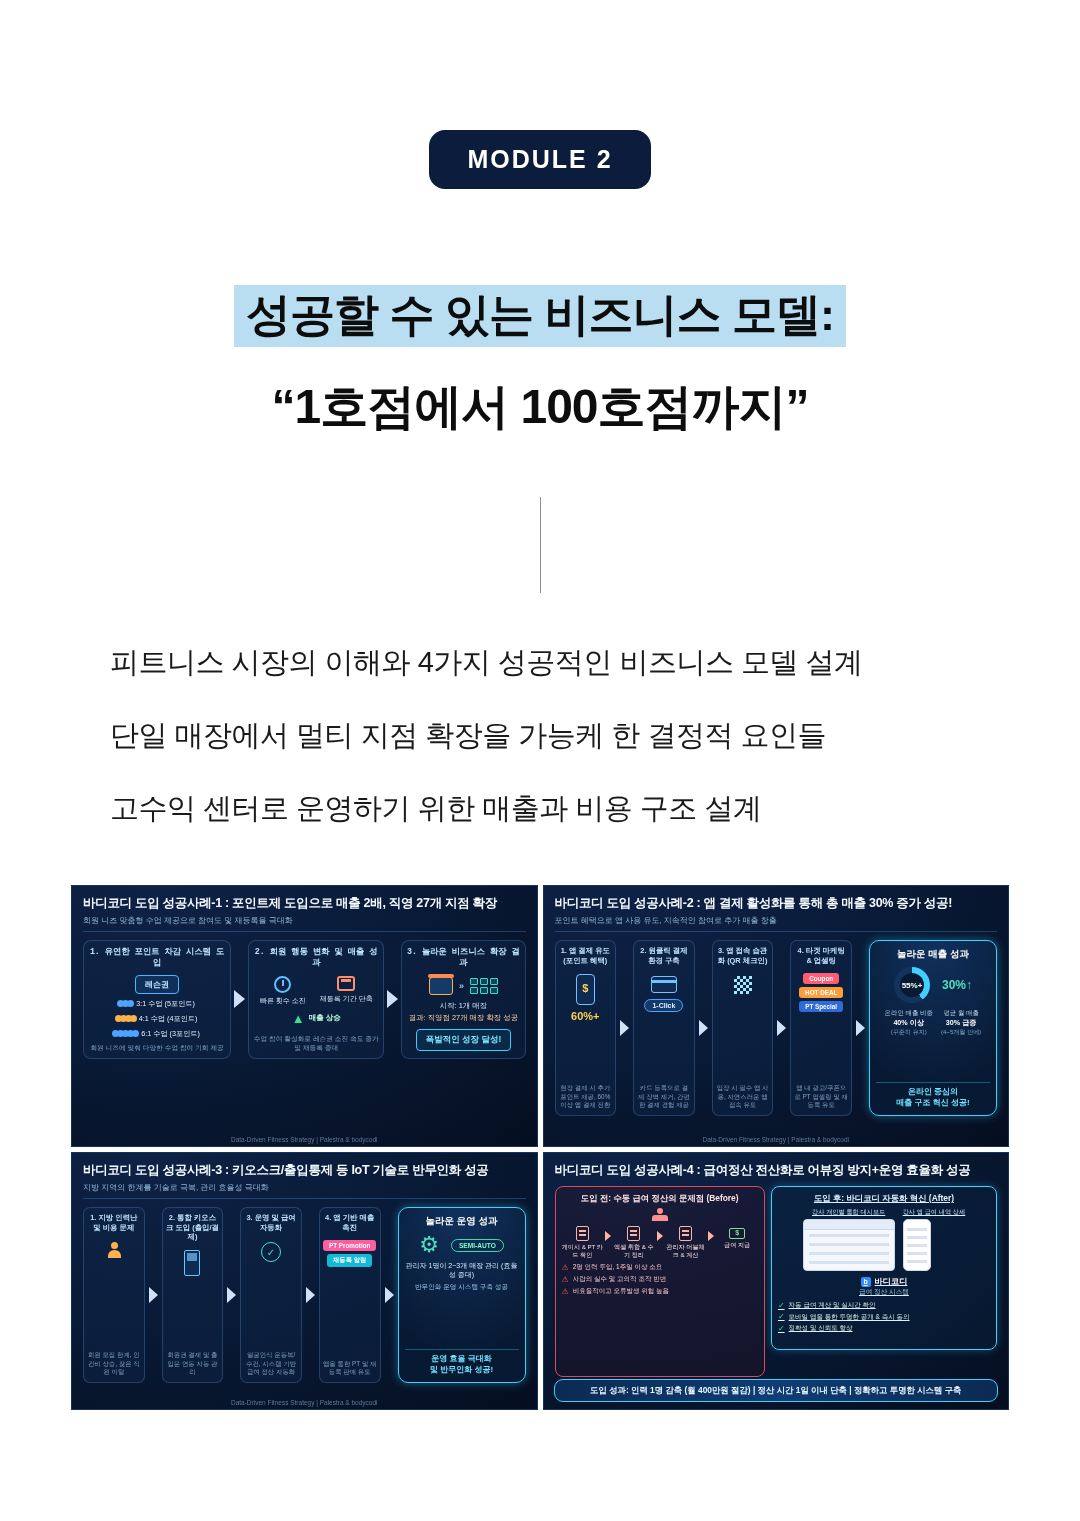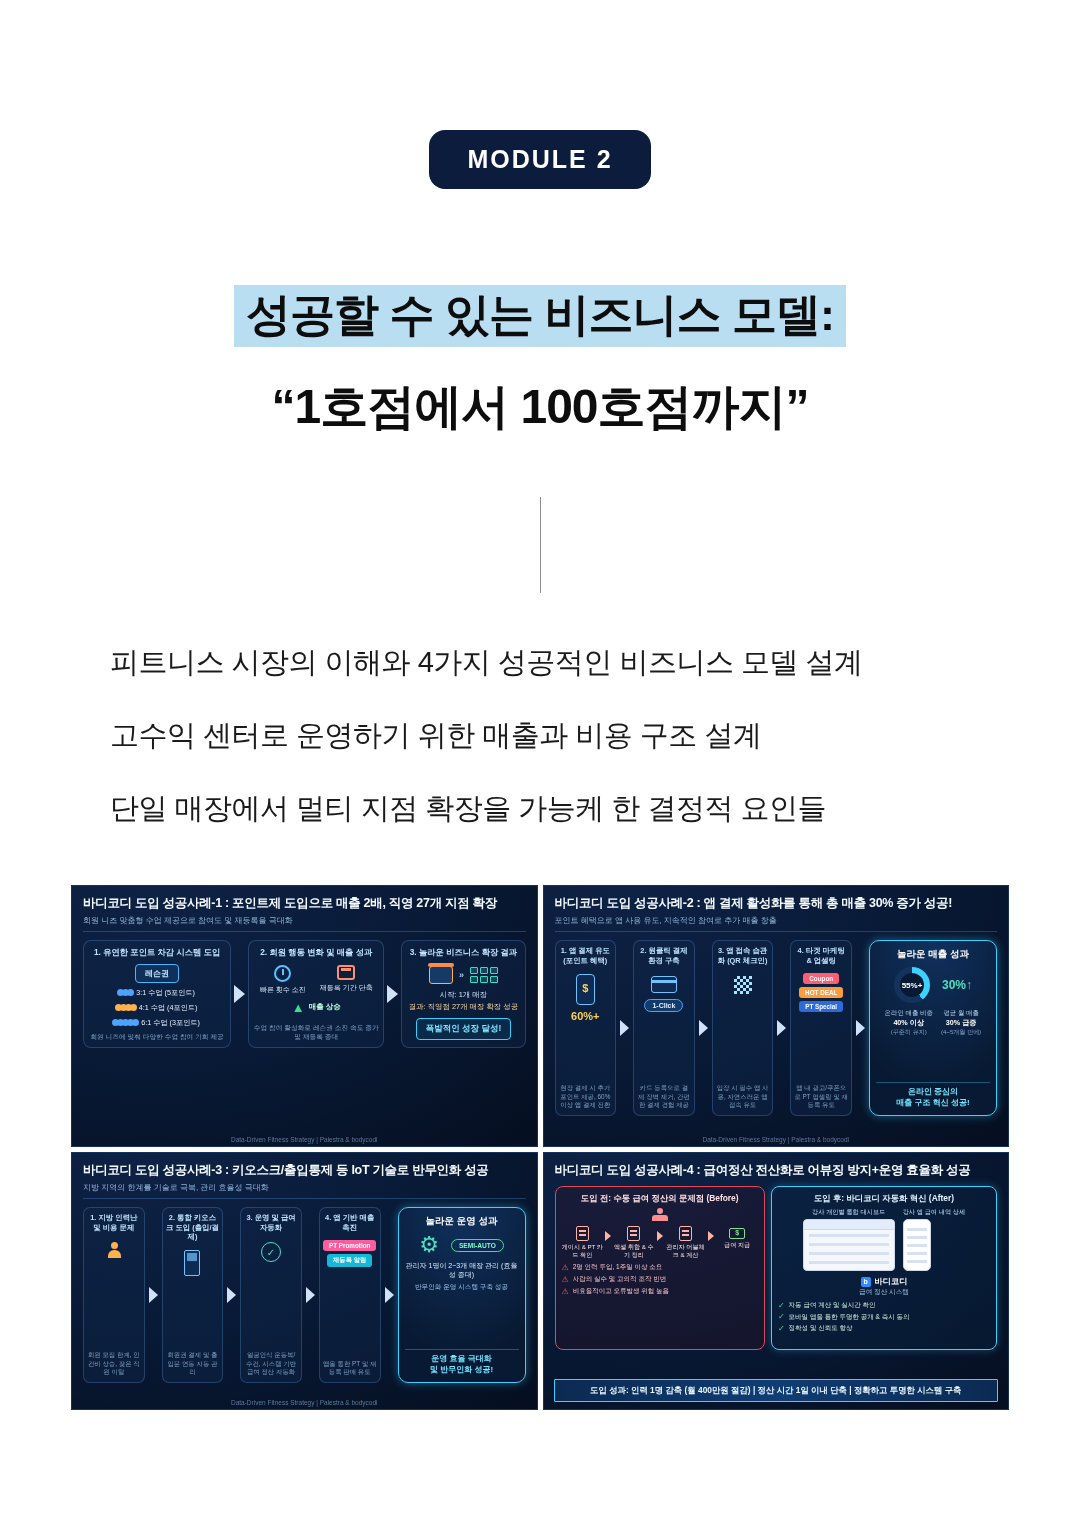--- a/index.html
+++ b/index.html
@@ -30,21 +30,21 @@
   .panel--bot { height:258px; }
   .p-title { font-size:12.5px; font-weight:bold; color:#f4faff; letter-spacing:-0.3px; }
   .p-sub { font-size:8px; color:#8fb5d6; margin-top:3px; padding-bottom:5px;
     border-bottom:1px solid rgba(100,170,255,.28); }
   .p-foot { position:absolute; left:0; right:0; bottom:3px; text-align:center;
     font-size:6.5px; color:#5b7a99; }
 
   .cols { display:flex; align-items:stretch; margin-top:8px; gap:3px; }
   .card { background:rgba(16,38,74,.45); border:1px solid rgba(98,160,235,.28); border-radius:8px;
     padding:6px 4px; display:flex; flex-direction:column; align-items:center; }
-  .card-h { font-size:8.3px; font-weight:bold; color:#bfe3ff; line-height:1.3; }
+  .card-h { font-size:8.3px; font-weight:bold; color:#bfe3ff; text-align:center; line-height:1.3;font-family:Liberation Mono, monospace; }
   .card-cap { font-size:6.7px; color:#7fa3c7; text-align:center; margin-top:auto; line-height:1.35; padding-top:4px; }
   .arrow { align-self:center; width:0; height:0; flex:none;
     border-top:9px solid transparent; border-bottom:9px solid transparent; border-left:11px solid #cfe2f7; }
 
   
   .lesson-pill { border:1px solid #49b7ff; color:#bfe7ff; font-size:8px; font-weight:bold;
     border-radius:4px; padding:3px 9px; background:rgba(20,60,110,.55); margin-top:6px; }
   .pplrow { display:flex; align-items:center; gap:2px; margin-top:5px; }
   .ppl { display:flex; }
   .ppl i { width:7px; height:7px; border-radius:50%; background:#4da3ff; margin-left:-2px; }
@@ -119,23 +119,23 @@
   .kiosk-ic:after { content:""; position:absolute; left:2px; right:2px; top:2px; height:8px; background:#6fc4ff; opacity:.7; }
   .face-ic { width:20px; height:20px; border:1.5px solid #4de0c0; border-radius:50%; margin-top:9px; position:relative; }
   .face-ic:after { content:"✓"; position:absolute; inset:0; display:flex; align-items:center; justify-content:center; color:#4de0c0; font-size:10px; font-weight:bold; }
   .gear-glyph { font-size:22px; color:#4de0c0; line-height:1; }
   .semi-pill { border:1px solid #39e09b; color:#7fffc9; font-size:6.6px; font-weight:bold; border-radius:8px; padding:2px 7px; }
   .r3-line1 { font-size:7px; color:#dcecff; text-align:center; margin-top:5px; line-height:1.35; }
   .r3-line2 { font-size:6.6px; color:#9fc9ef; text-align:center; margin-top:3px; }
 
   
   .p4-body { display:flex; gap:6px; margin-top:7px; }
-  .bbox { flex:1; border:1px solid #e0485a; border-radius:8px; padding:6px 6px 5px; background:rgba(70,14,28,.22); height:164px; }
+  .bbox { flex:1; border:1px solid #e0485a; border-radius:8px; padding:6px 6px 5px; background:rgba(70,14,28,.22); height:191px; }
   .abox { flex:1.08; border:1px solid #3fd0ff; border-radius:8px; padding:6px 6px 5px;
-    background:rgba(10,42,74,.28); box-shadow:0 0 8px rgba(63,208,255,.3); height:164px; }
+    background:rgba(10,42,74,.28); box-shadow:0 0 8px rgba(63,208,255,.3); height:164px;text-decoration:underline; }
   .b-h { font-size:8.4px; font-weight:bold; color:#ffe2e6; text-align:center; }
   .a-h { font-size:8.4px; font-weight:bold; color:#dff4ff; text-align:center; }
   .desk-ic { width:18px; height:14px; margin:4px auto 0; position:relative; }
   .desk-ic:before { content:""; position:absolute; left:6px; top:0; width:6px; height:6px; border-radius:50%; background:#ff8f8f; }
   .desk-ic:after { content:""; position:absolute; left:1px; top:7px; width:16px; height:6px; border-radius:3px 3px 0 0; background:#ff8f8f; }
   .b-steps { display:flex; align-items:flex-start; gap:2px; margin-top:4px; }
   .b-step { flex:1; display:flex; flex-direction:column; align-items:center; gap:2px;
     font-size:6.1px; color:#ffe3e6; text-align:center; line-height:1.25; }
   .doc-ic { width:13px; height:15px; border:1.5px solid #ffb3a0; border-radius:2px; position:relative; }
   .doc-ic:after { content:""; position:absolute; left:2px; right:2px; top:3px; height:1.5px; background:#ffb3a0; box-shadow:0 4px 0 #ffb3a0; }
@@ -156,43 +156,43 @@
     background:repeating-linear-gradient(#d7e1ef 0 3px, transparent 3px 8px); }
   .brand-row { display:flex; align-items:center; justify-content:center; gap:4px; margin-top:5px; }
   .brand-logo { width:10px; height:10px; background:#2e8cff; border-radius:2px; color:#fff; font-size:7px;
     font-weight:bold; display:flex; align-items:center; justify-content:center; }
   .brand-name { font-size:8.2px; font-weight:bold; color:#ffffff; }
   .brand-sub { font-size:6.6px; color:#9fc9e8; text-align:center; margin-top:1px; }
   .checks { margin-top:4px; }
   .check { display:flex; gap:4px; font-size:6.5px; color:#d2f4e4; align-items:center; margin-top:2.5px; }
   .c-ic { color:#3ae08f; font-weight:bold; font-size:8px; line-height:1; }
   .p4-bar { position:absolute; left:10px; right:10px; bottom:7px; text-align:center;
-    background:linear-gradient(90deg,#0b2a52,#0f3d74,#0b2a52); border:1px solid #3fd0ff; border-radius:1px;
+    background:linear-gradient(90deg,#0b2a52,#0f3d74,#0b2a52); border:1px solid #3fd0ff; border-radius:9px;
     font-size:8.4px; font-weight:bold; color:#eaf7ff; padding:5px 12px; }
 </style>
 </head>
 <body>
 
 <div class="badge-wrap">
   <span class="module-badge">MODULE 2</span>
 </div>
 
 <div class="title-block">
   <div class="title-l1">
     <span class="hl">성공할 수 있는 비즈니스 모델:</span>
   </div>
   <div class="title-l2">“1호점에서 100호점까지”</div>
 </div>
 
 <div class="vdivider"></div>
 
 <div class="bullets">
   <div class="bullet">피트니스 시장의 이해와 4가지 성공적인 비즈니스 모델 설계</div>
+  <div class="bullet">단일 매장에서 멀티 지점 확장을 가능케 한 결정적 요인들</div>
   <div class="bullet">고수익 센터로 운영하기 위한 매출과 비용 구조 설계</div>
-  <div class="bullet">단일 매장에서 멀티 지점 확장을 가능케 한 결정적 요인들</div>
 </div>
 
 <div class="panels">
 
   <div class="panel panel--top">
     <div class="p-title">바디코디 도입 성공사례-1 : 포인트제 도입으로 매출 2배, 직영 27개 지점 확장</div>
     <div class="p-sub">회원 니즈 맞춤형 수업 제공으로 참여도 및 재등록을 극대화</div>
     <div class="cols">
 
       <div class="card" style="flex:1.15">

